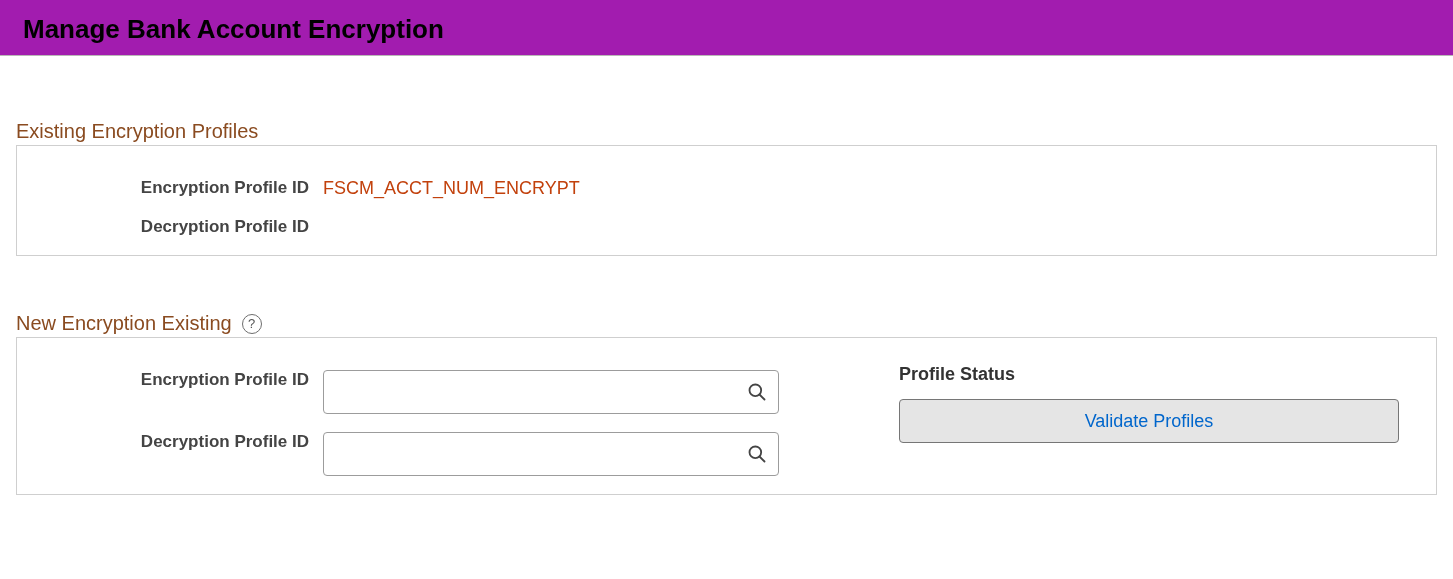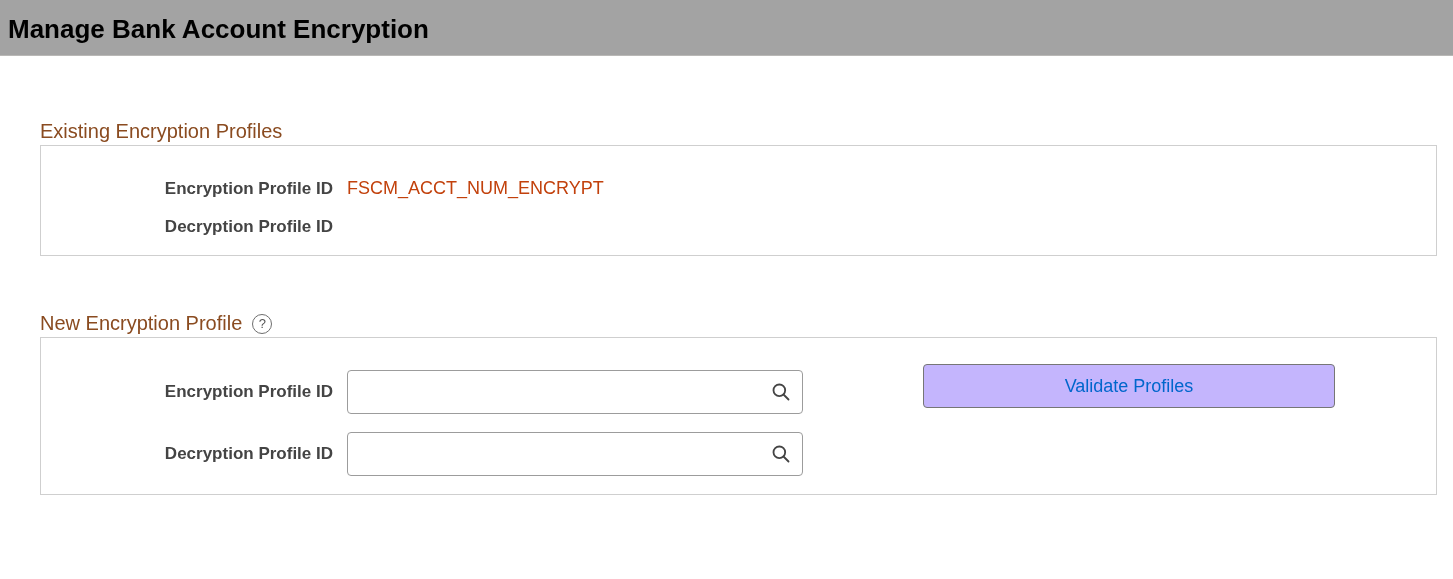--- a/index.html
+++ b/index.html
@@ -5,33 +5,32 @@
   * { box-sizing: border-box; }
   html, body {
     margin: 0;
     padding: 0;
     font-family: Arial, Helvetica, sans-serif;
     background: #fff;
     color: #242424;
     width: 1453px;
   }
   .page-header {
-    background: #a3a3a3;
+    background: #a21caf;
     border-bottom: 1px solid #b9b8b6;
-    padding: 14px 16px 10px 8px;
+    padding: 14px 16px 10px 23px;
   }
   .page-title {
     font-size: 26px;
     font-weight: bold;
     color: #000;
     margin: 0;
   }
   .content {
-    padding: 10px 16px 16px 28px;
-    margin-left: 12px;
+    padding: 10px 16px 16px 16px;
   }
   .section-title-row {
     display: flex;
     align-items: center;
     gap: 10px;
     margin-top: 54px;
     margin-bottom: 2px;
   }
   .section-title {
     font-size: 20px;
@@ -50,21 +49,21 @@
     font-size: 13px;
     line-height: 1;
   }
   .group-box {
     border: 1px solid #cfcfcf;
     padding: 22px 16px 18px 16px;
     margin-top: 2px;
   }
   .field-row {
     display: flex;
-    align-items: center;
+    align-items: flex-start;
     margin-top: 18px;
   }
   .field-row:first-child { margin-top: 10px; }
   .field-label {
     width: 290px;
     text-align: right;
     padding-right: 14px;
     font-weight: bold;
     font-size: 17px;
     color: #444;
@@ -107,25 +106,25 @@
     justify-content: center;
   }
   .lookup-btn svg { stroke: #444; }
   .status-heading {
     font-size: 18px;
     font-weight: bold;
     color: #333;
     margin: 0 0 14px 0;
   }
   .validate-btn {
-    width: 412px;
+    width: 500px;
     height: 44px;
     border: 1px solid #767676;
     border-radius: 4px;
-    background: #c4b5fd;
+    background: #e5e5e5;
     color: #0066cc;
     font-size: 18px;
     cursor: pointer;
     font-weight: 400;
   }
 </style>
 </head>
 <body>
 
 <div class="page-header">
@@ -141,21 +140,21 @@
     <div class="field-row">
       <div class="field-label">Encryption Profile ID</div>
       <div class="field-value">FSCM_ACCT_NUM_ENCRYPT</div>
     </div>
     <div class="field-row">
       <div class="field-label">Decryption Profile ID</div>
     </div>
   </div>
 
   <div class="section-title-row" style="margin-top:56px;">
-    <div class="section-title">New Encryption Profile</div>
+    <div class="section-title">New Encryption Existing</div>
     <span class="help-icon">?</span>
   </div>
   <div class="group-box">
     <div class="new-columns">
       <div class="col-left">
         <div class="field-row">
           <div class="field-label">Encryption Profile ID</div>
           <div class="lookup-wrap">
             <input class="lookup-input" type="text" value="" style="">
             <button class="lookup-btn" aria-label="Lookup">
@@ -173,18 +172,19 @@
             <button class="lookup-btn" aria-label="Lookup">
               <svg width="20" height="20" viewBox="0 0 24 24" fill="none" stroke-width="2.2" stroke-linecap="round">
                 <circle cx="10" cy="10" r="7"></circle>
                 <line x1="21" y1="21" x2="15" y2="15"></line>
               </svg>
             </button>
           </div>
         </div>
       </div>
       <div class="col-right">
+        <div class="status-heading">Profile Status</div>
         <button class="validate-btn">Validate Profiles</button>
       </div>
     </div>
   </div>
 
 </div>
 
 </body></html>

